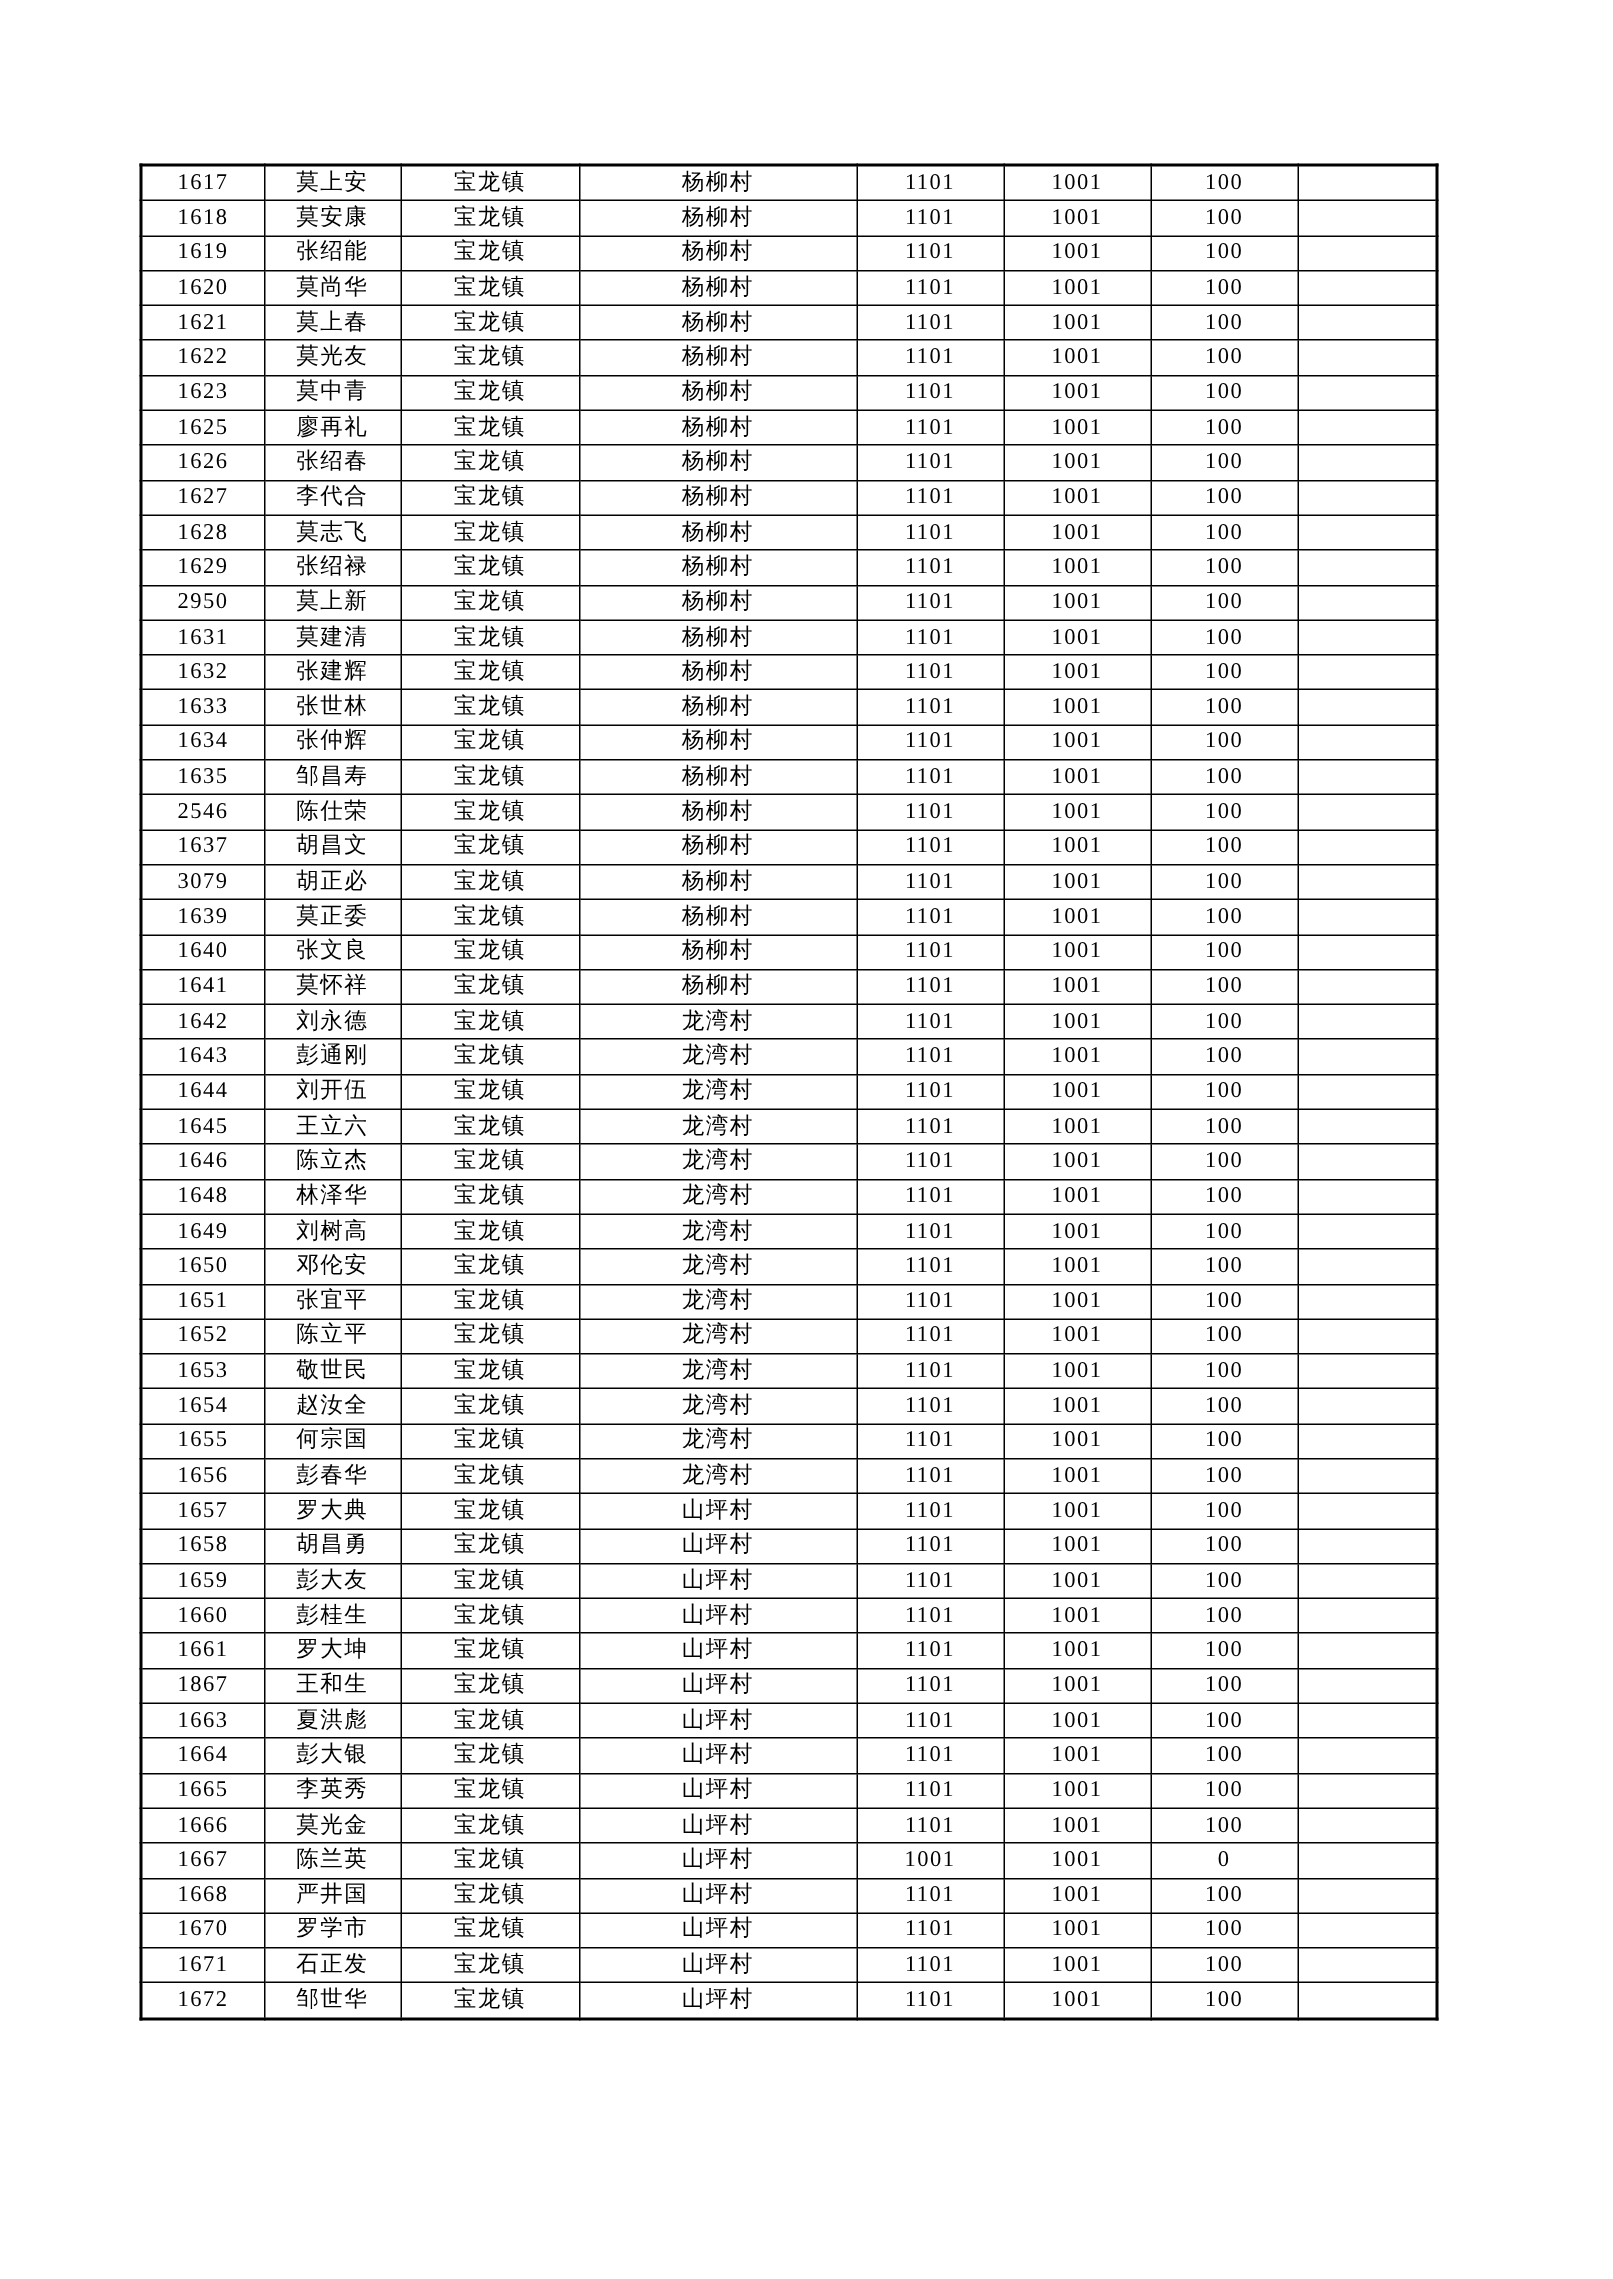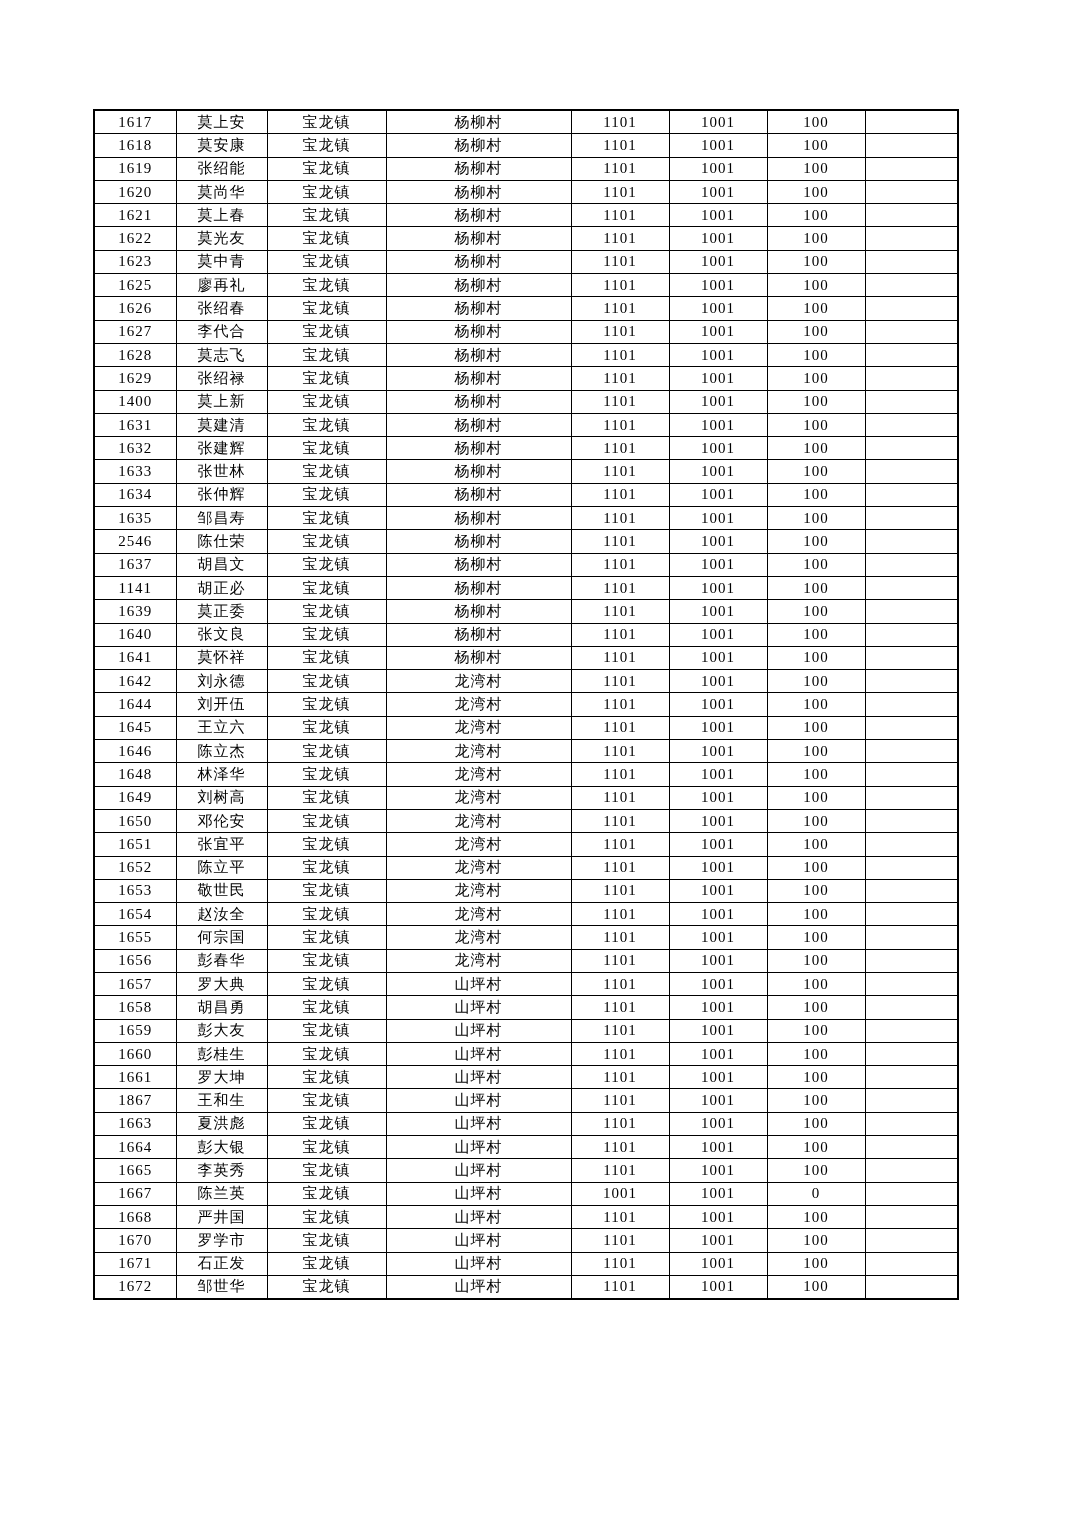--- a/index.html
+++ b/index.html
@@ -182,21 +182,21 @@
           <td>1629</td>
           <td>张绍禄</td>
           <td>宝龙镇</td>
           <td>杨柳村</td>
           <td>1101</td>
           <td>1001</td>
           <td>100</td>
           <td></td>
         </tr>
         <tr>
-          <td>1400</td>
+          <td>2950</td>
           <td>莫上新</td>
           <td>宝龙镇</td>
           <td>杨柳村</td>
           <td>1101</td>
           <td>1001</td>
           <td>100</td>
           <td></td>
         </tr>
         <tr>
           <td>1631</td>
@@ -262,21 +262,21 @@
           <td>1637</td>
           <td>胡昌文</td>
           <td>宝龙镇</td>
           <td>杨柳村</td>
           <td>1101</td>
           <td>1001</td>
           <td>100</td>
           <td></td>
         </tr>
         <tr>
-          <td>1141</td>
+          <td>3079</td>
           <td>胡正必</td>
           <td>宝龙镇</td>
           <td>杨柳村</td>
           <td>1101</td>
           <td>1001</td>
           <td>100</td>
           <td></td>
         </tr>
         <tr>
           <td>1639</td>
@@ -312,20 +312,30 @@
           <td>1642</td>
           <td>刘永德</td>
           <td>宝龙镇</td>
           <td>龙湾村</td>
           <td>1101</td>
           <td>1001</td>
           <td>100</td>
           <td></td>
         </tr>
         <tr>
+          <td>1643</td>
+          <td>彭通刚</td>
+          <td>宝龙镇</td>
+          <td>龙湾村</td>
+          <td>1101</td>
+          <td>1001</td>
+          <td>100</td>
+          <td></td>
+        </tr>
+        <tr>
           <td>1644</td>
           <td>刘开伍</td>
           <td>宝龙镇</td>
           <td>龙湾村</td>
           <td>1101</td>
           <td>1001</td>
           <td>100</td>
           <td></td>
         </tr>
         <tr>
@@ -514,20 +524,30 @@
           <td>宝龙镇</td>
           <td>山坪村</td>
           <td>1101</td>
           <td>1001</td>
           <td>100</td>
           <td></td>
         </tr>
         <tr>
           <td>1665</td>
           <td>李英秀</td>
+          <td>宝龙镇</td>
+          <td>山坪村</td>
+          <td>1101</td>
+          <td>1001</td>
+          <td>100</td>
+          <td></td>
+        </tr>
+        <tr>
+          <td>1666</td>
+          <td>莫光金</td>
           <td>宝龙镇</td>
           <td>山坪村</td>
           <td>1101</td>
           <td>1001</td>
           <td>100</td>
           <td></td>
         </tr>
         <tr>
           <td>1667</td>
           <td>陈兰英</td>

